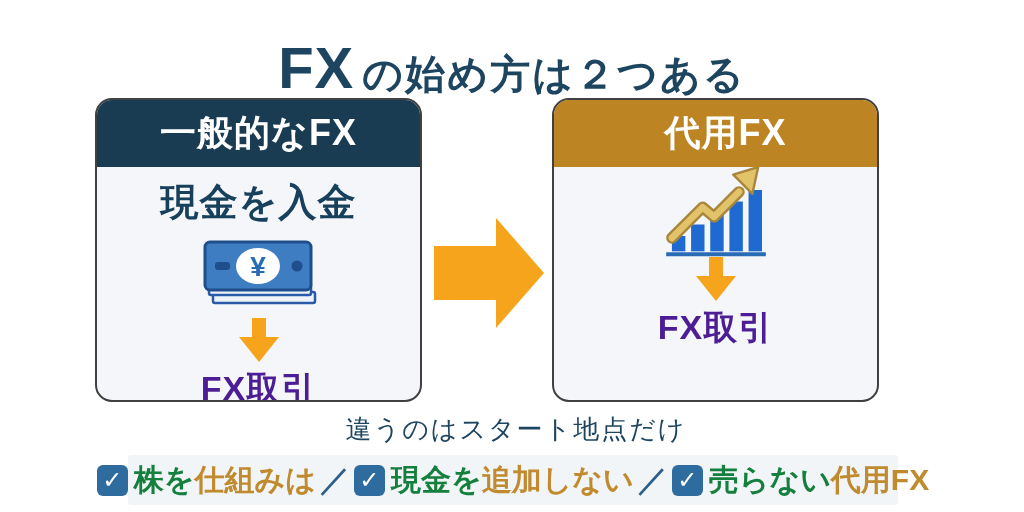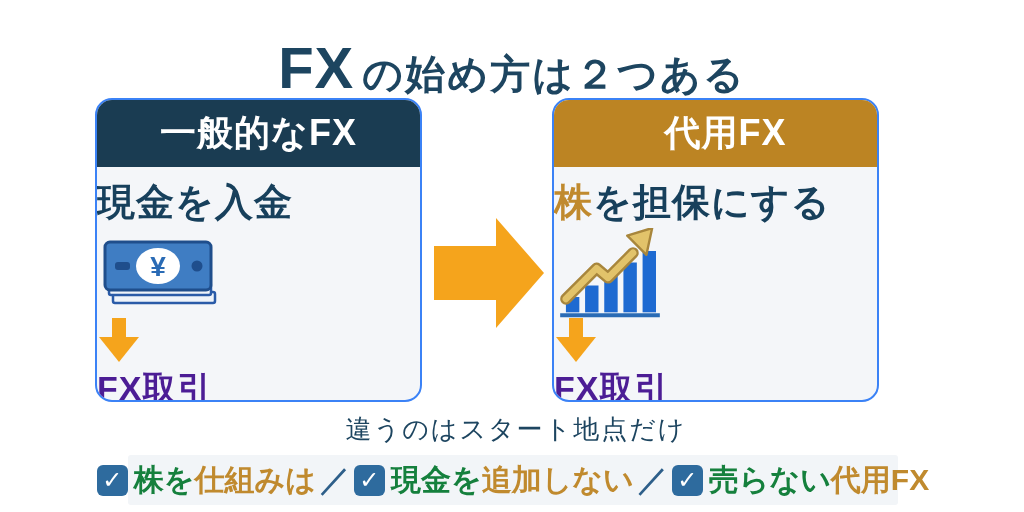--- a/index.html
+++ b/index.html
@@ -7,28 +7,28 @@
   body { font-family: "Liberation Sans", "DejaVu Sans", sans-serif; }
   .canvas { position: relative; width: 1024px; height: 512px; overflow: hidden; background: #ffffff; }
 
   
   .title { position: absolute; top: 10px; left: 0; width: 1024px; text-align: center; color: #1d4560; white-space: nowrap; margin-top: 24px; }
   .title .brand { font-size: 58px; font-weight: bold; letter-spacing: 1px; vertical-align: baseline; }
   .title .rest { font-size: 40px; font-weight: bold; letter-spacing: 2px; margin-left: 8px; vertical-align: baseline; }
 
   
   .card { position: absolute; top: 98px; width: 327px; height: 304px; background: #f4f6f9;
-          border: 2px solid #3b82f6; border-radius: 17px; overflow: hidden; }
+          border: 2px solid #404040; border-radius: 17px; overflow: hidden; }
   .card-left  { left: 95px; }
   .card-right { left: 552px; }
   .card-header { height: 68px; display: flex; align-items: center; justify-content: center;
                  color: #ffffff; font-size: 36px; font-weight: bold; letter-spacing: 1px; margin: -1px -1px 0 -1px; }
   .card-left  .card-header { background: #1a3c52; }
   .card-right .card-header { background: #bc8423; padding-left: 20px; }
-  .card-body { display: flex; flex-direction: column; align-items: flex-start; }
+  .card-body { display: flex; flex-direction: column; align-items: center; }
   .step1 { margin-top: 10px; font-size: 38px; font-weight: bold; color: #17405c; letter-spacing: 1px; white-space: nowrap; }
   .step1 .hl { color: #c08a2e; }
   .icon-wrap { height: 88px; display: flex; align-items: center; justify-content: center; margin-top: 2px; }
   .down-arrow-wrap { height: 46px; display: flex; align-items: flex-start; justify-content: center; }
   .step2 { font-size: 34px; font-weight: 600; color: #4c1d95; letter-spacing: 1px; margin-top: 2px; }
 
   
   .center-arrow { position: absolute; left: 434px; top: 214px; }
 
   
@@ -84,21 +84,20 @@
   <div class="center-arrow">
     <svg width="112" height="118" viewBox="0 0 112 118" aria-hidden="true">
       <rect x="0" y="32" width="64" height="54" fill="#f5a41c"></rect>
       <polygon points="62,4 110,59 62,114" fill="#f5a41c"></polygon>
     </svg>
   </div>
 
   <div class="card card-right">
     <div class="card-header">代用FX</div>
     <div class="card-body">
-      <div class="step1"><span class="hl">株</span><span>を担保にする</span></div>
       <div class="icon-wrap">
         <svg width="112" height="92" viewBox="0 0 112 96" aria-hidden="true">
           <rect x="10" y="72" width="14" height="16" fill="#1e6ad1"></rect>
           <rect x="30" y="60" width="14" height="28" fill="#1e6ad1"></rect>
           <rect x="50" y="48" width="14" height="40" fill="#1e6ad1"></rect>
           <rect x="70" y="36" width="14" height="52" fill="#1e6ad1"></rect>
           <rect x="90" y="24" width="14" height="64" fill="#1e6ad1"></rect>
           <line x1="4" y1="91" x2="108" y2="91" stroke="#2a6bb5" stroke-width="4"></line>
           <polyline points="10,74 42,42 54,52 80,26" fill="none" stroke="#a8863c" stroke-width="12" stroke-linecap="round" stroke-linejoin="round"></polyline>
           <polyline points="10,74 42,42 54,52 80,26" fill="none" stroke="#e2c36a" stroke-width="7" stroke-linecap="round" stroke-linejoin="round"></polyline>

